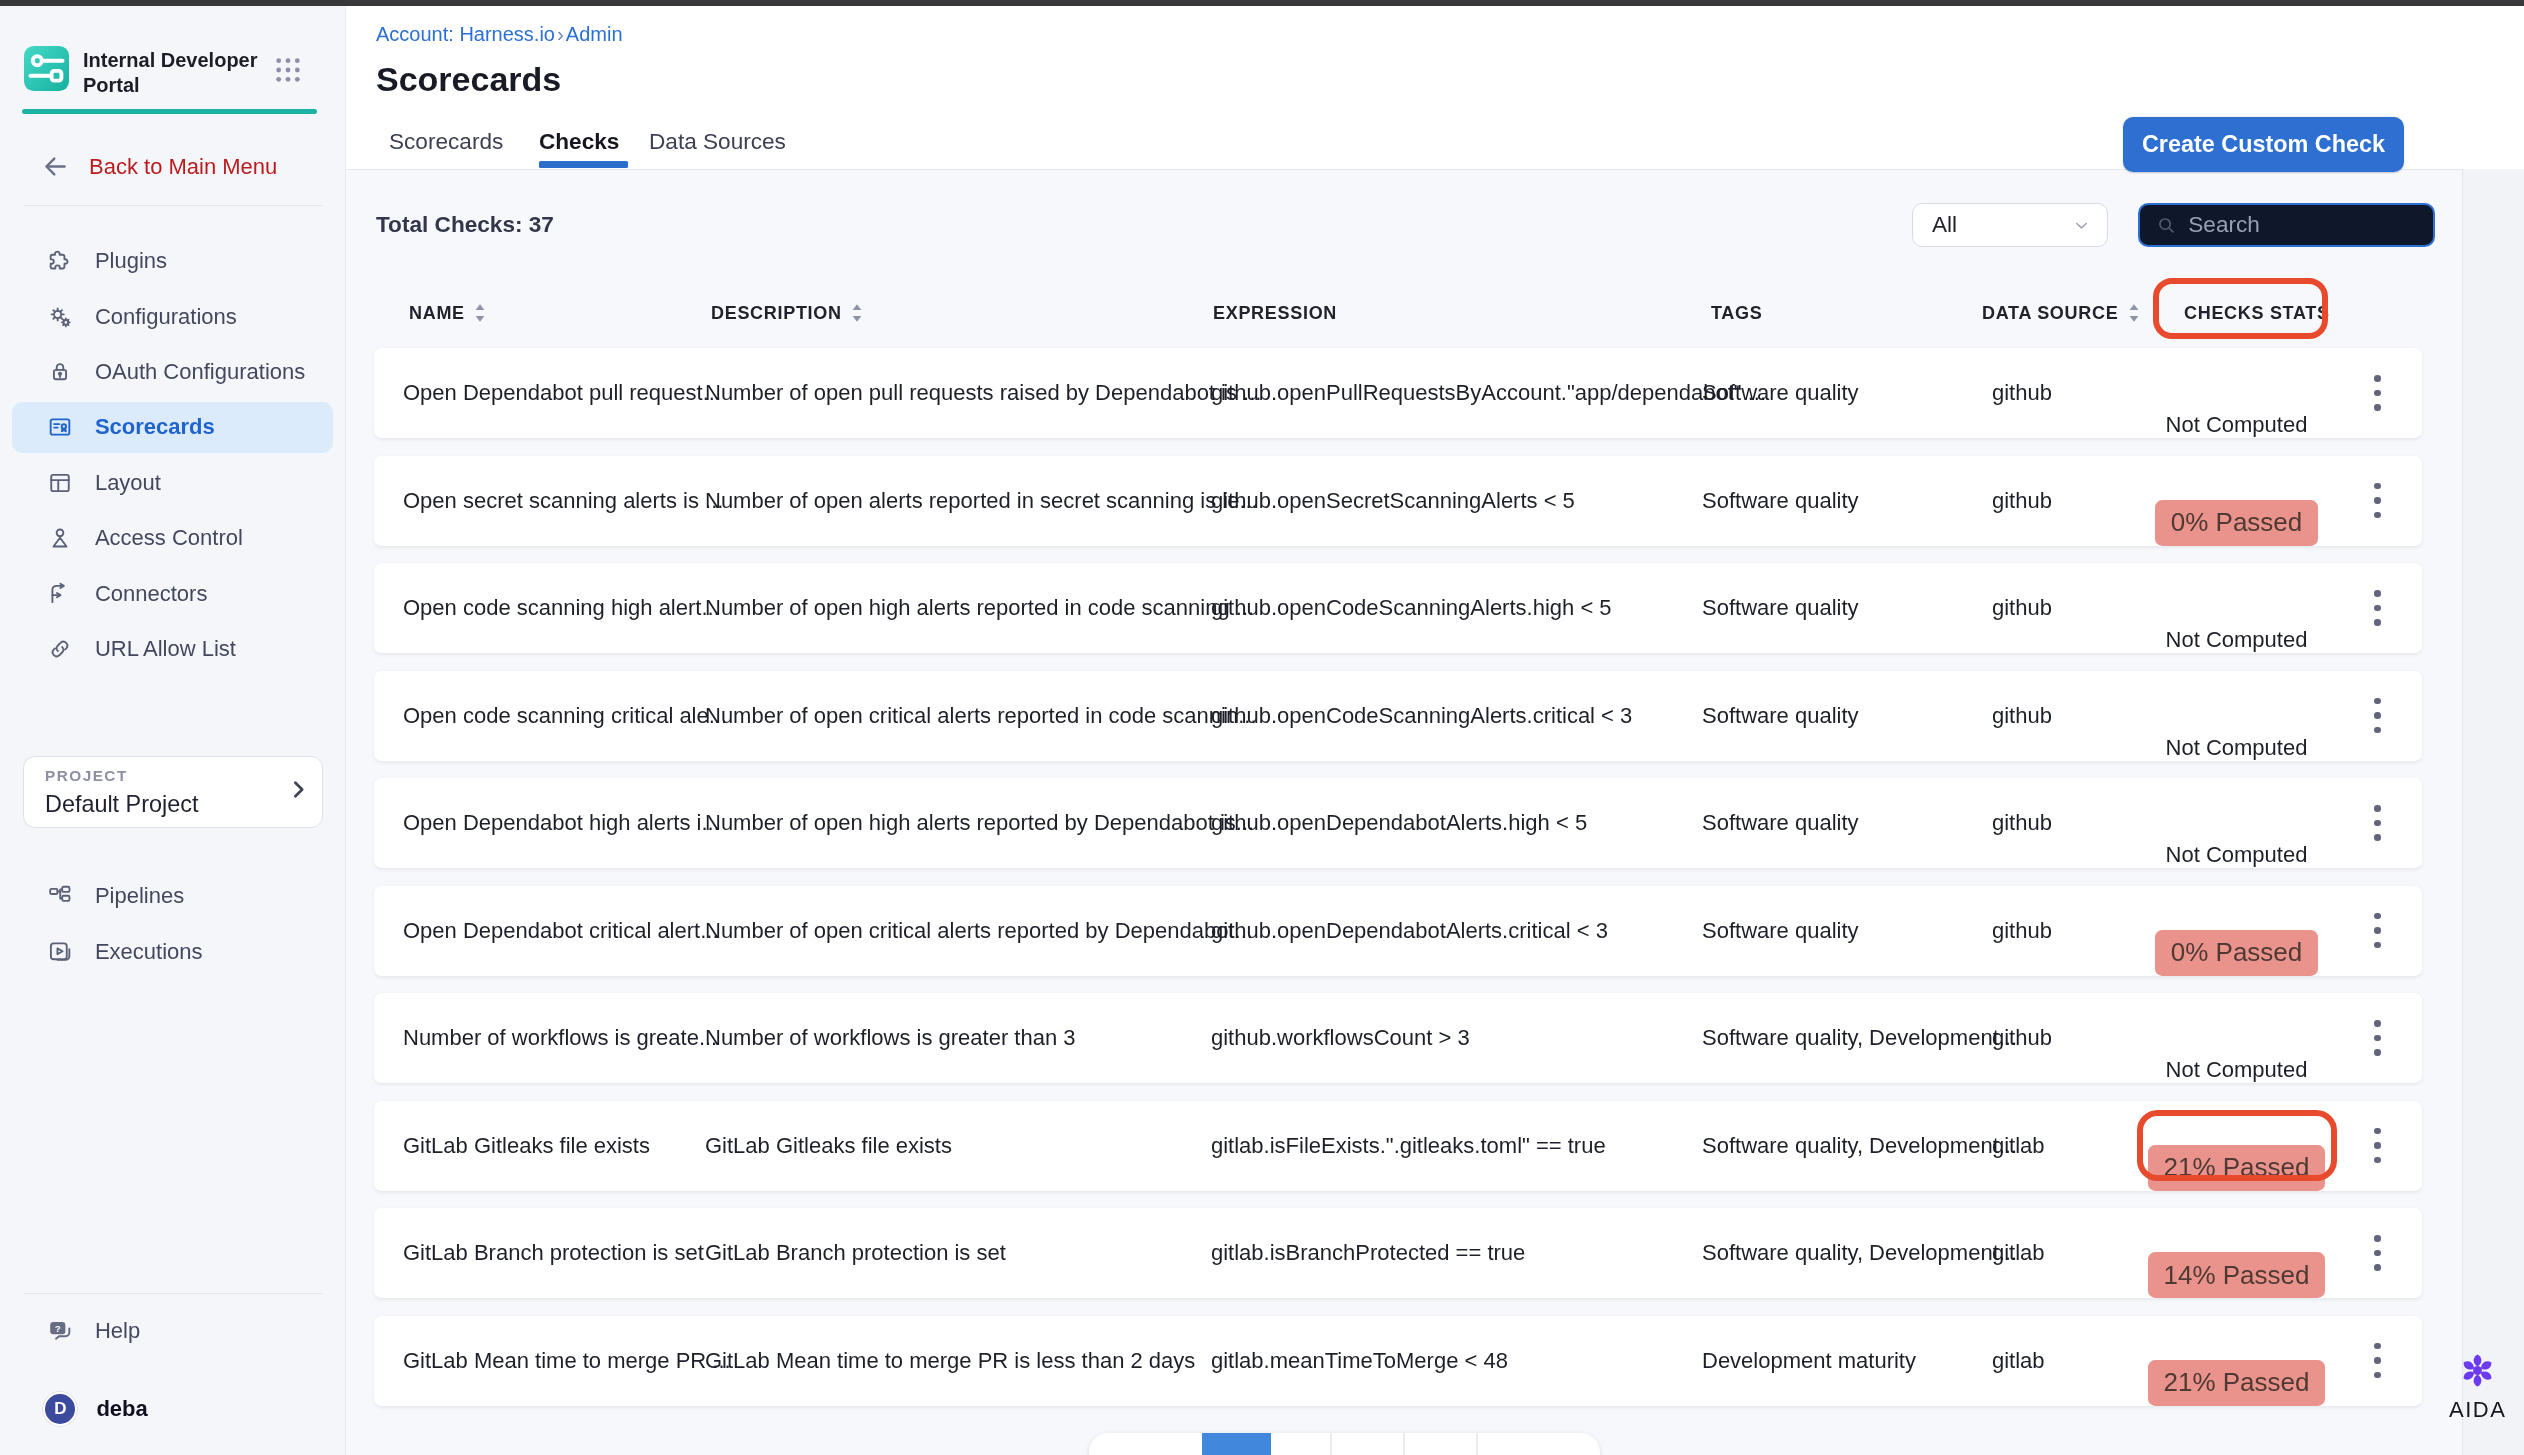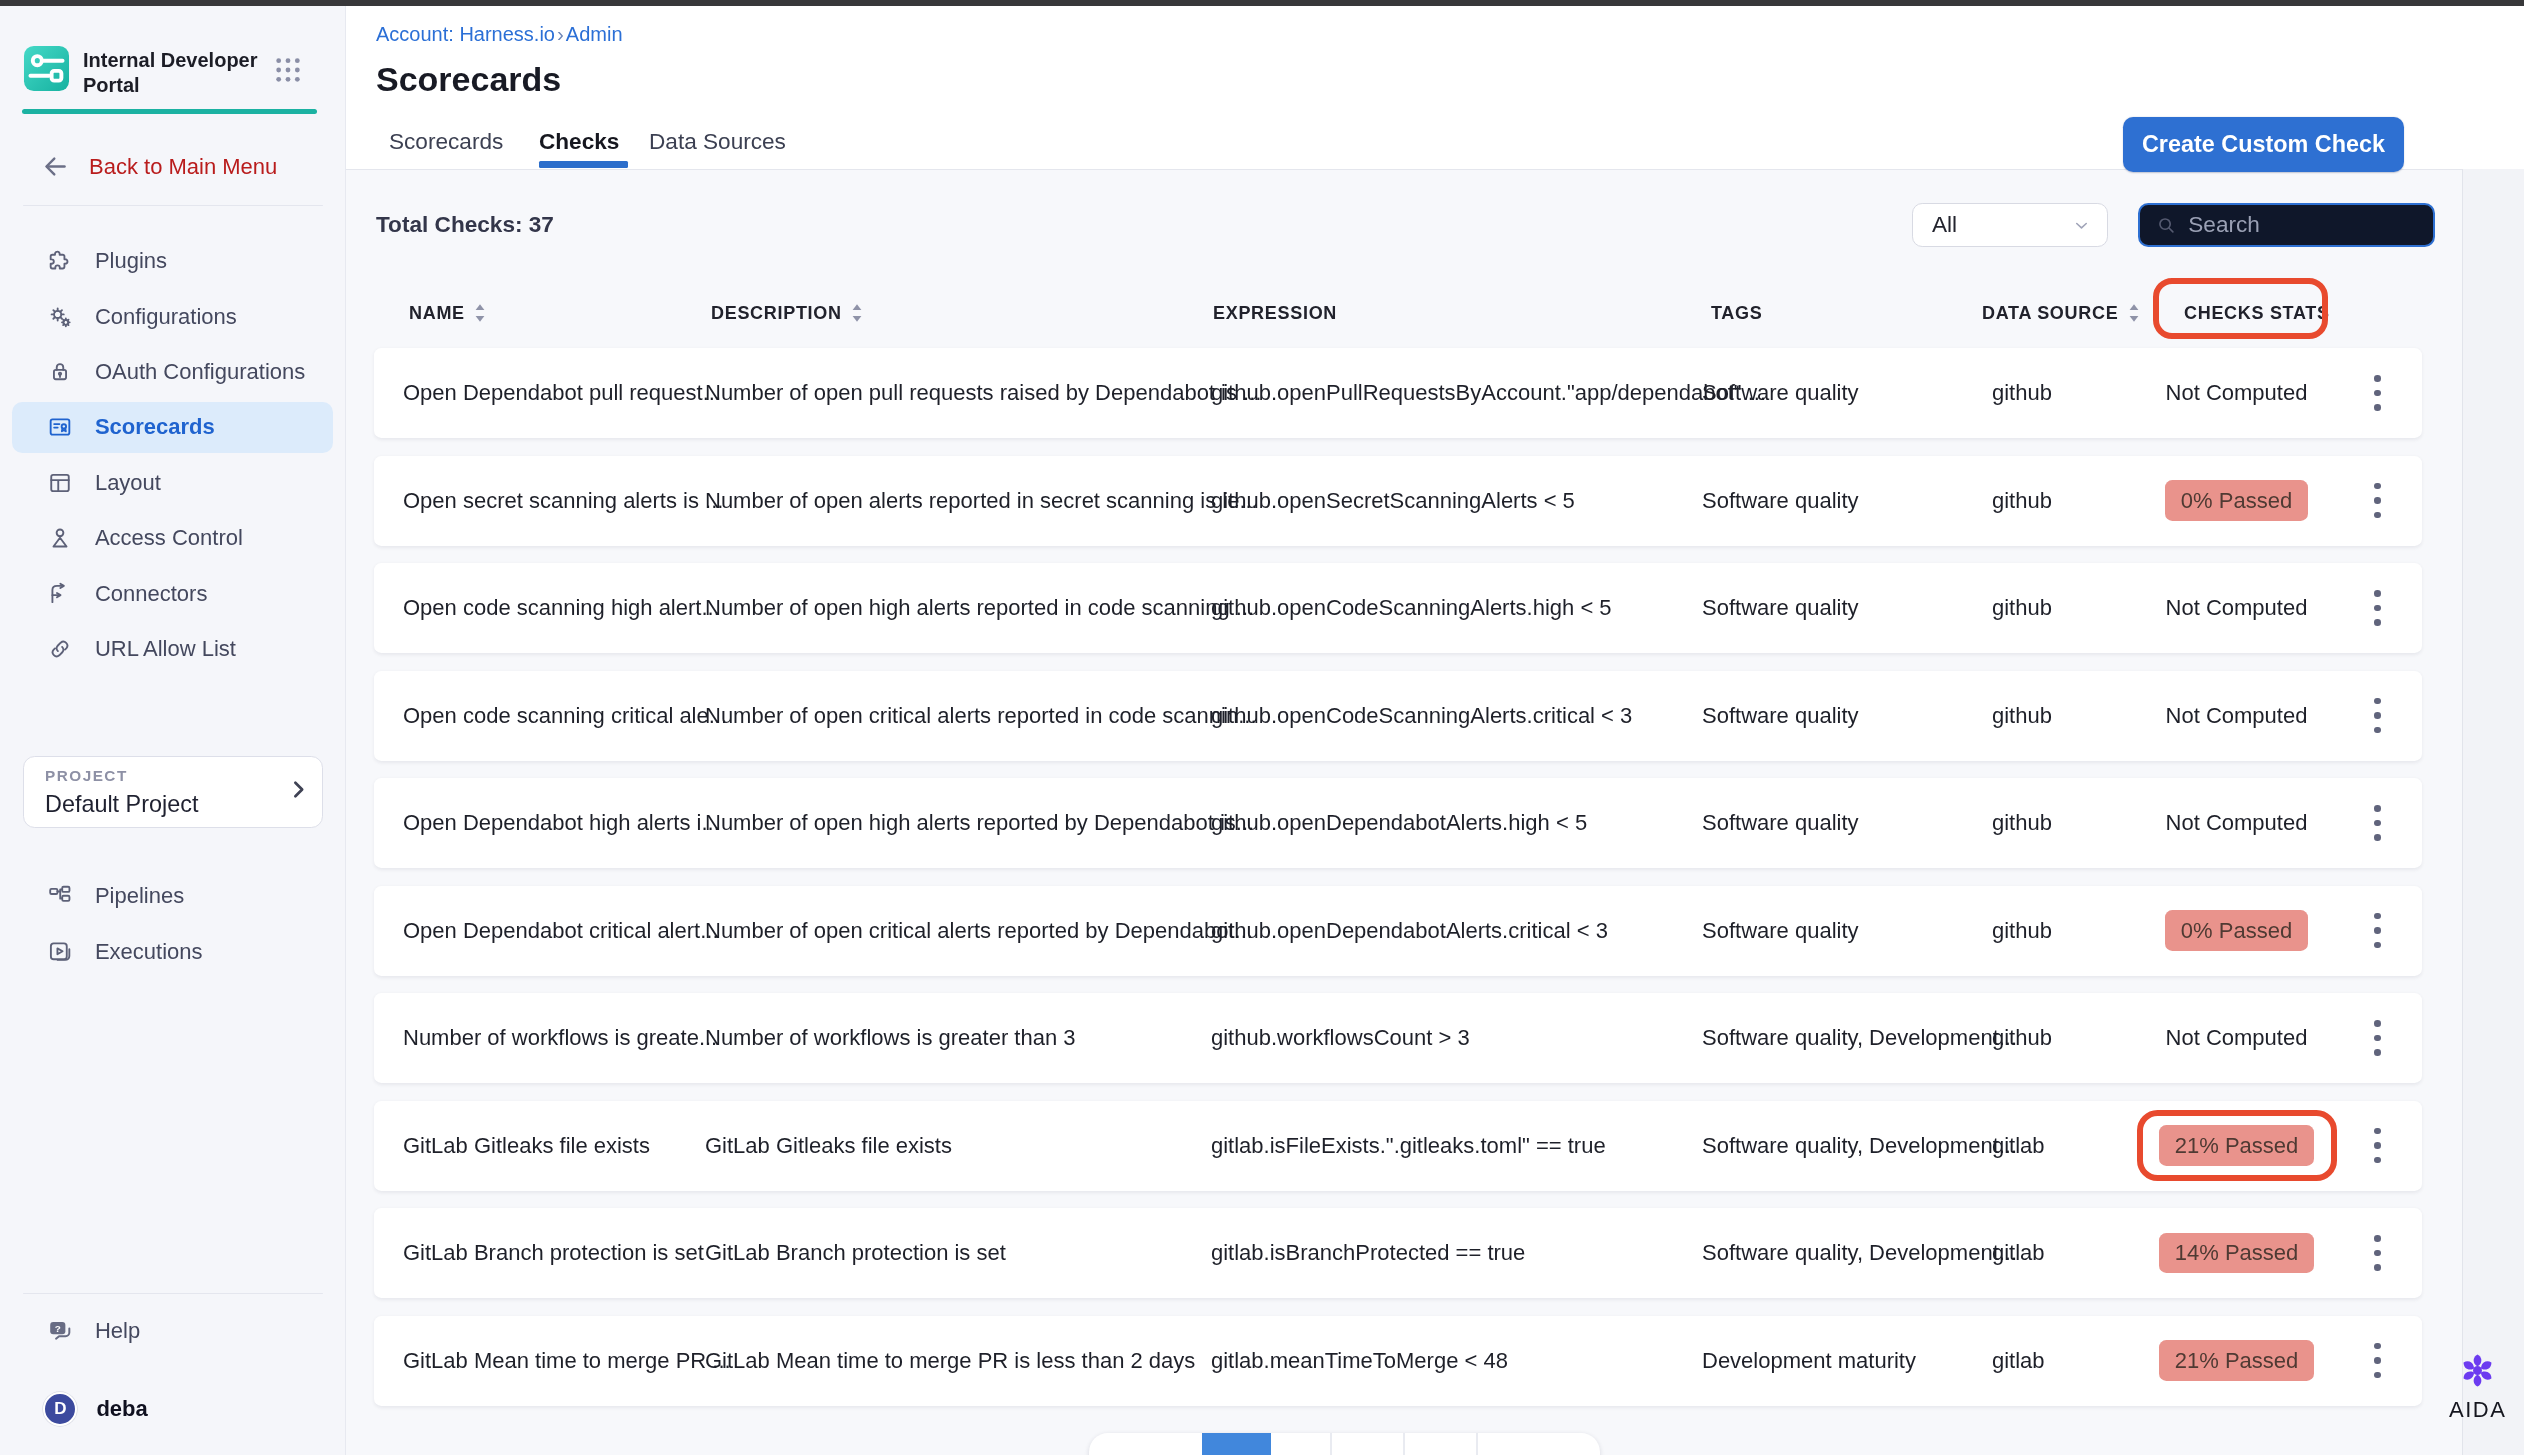--- a/index.html
+++ b/index.html
@@ -72,22 +72,22 @@
   .sort-icon svg{width:16px;height:22px;display:block;}
   .hdr-ring{left:2153px;top:278px;width:175px;height:61px;border:6.6px solid #e84a2e;
             border-radius:19px;box-sizing:border-box;pointer-events:none;}
   .rows{left:374px;top:348px;width:2048px;}
   .row{position:relative;height:90px;margin-bottom:17.5px;background:#fff;border-radius:7.3px;
        box-shadow:0 1.5px 3.7px rgba(27,31,54,.07);}
   .cell{position:absolute;top:0;height:100%;display:flex;align-items:center;
         font-size:22px;color:#1e2029;white-space:nowrap;}
   .c-name{left:29px;}  .c-desc{left:331px;}  .c-expr{left:837px;}
   .c-tags{left:1328px;} .c-ds{left:1618px;}
-  .c-stats{left:1764px;width:197px;justify-content:center;}
-  .badge{background:#e9938c;border-radius:7.3px;padding:7.3px 16px;font-size:22px;
+  .c-stats{left:1764px;width:197px;justify-content:center;align-items:flex-end;}
+  .badge{background:#e9938c;border-radius:7.3px;padding:7.3px 16px;font-size:26px;
          color:#4f3a33;font-weight:500;}
   .c-kebab{position:absolute;left:1989px;top:0;width:29px;height:100%;display:flex;
            flex-direction:column;align-items:center;justify-content:center;gap:8px;cursor:pointer;}
   .c-kebab i{width:6.6px;height:6.6px;border-radius:50%;background:#60647c;}
   .row-ring{position:absolute;left:1763px;top:9.5px;width:200px;height:71px;
             border:6.6px solid #e84a2e;border-radius:20.5px;box-sizing:border-box;pointer-events:none;}
   
   .pagination{left:1089px;top:1433px;width:511px;height:42px;background:#fff;border-radius:19px;
               box-shadow:0 1.5px 5.8px rgba(27,31,54,.14);overflow:hidden;cursor:pointer;}
   .pg-active{position:absolute;left:113px;top:0;width:69px;height:100%;background:#4187dc;}

